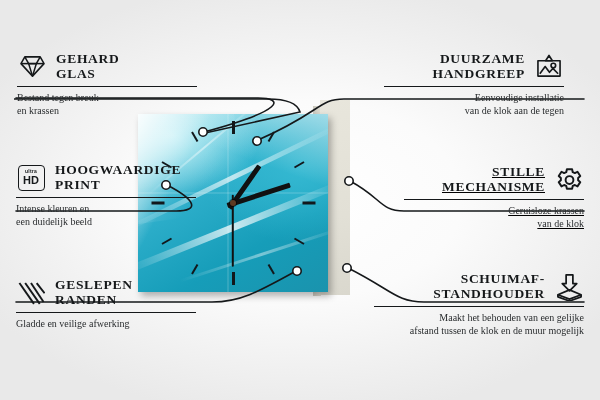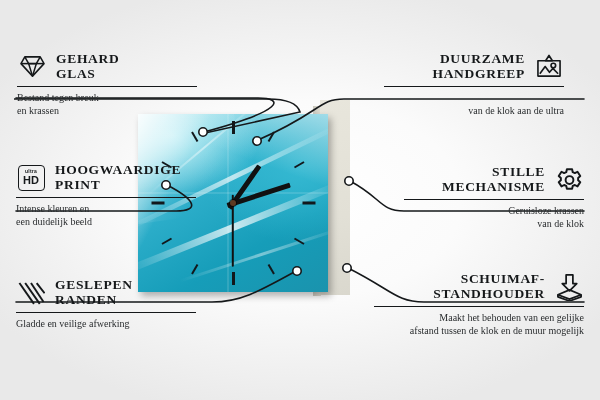--- a/index.html
+++ b/index.html
@@ -218,26 +218,26 @@
             </g>
           </svg>
       </span>
       <span class="co-title">
         <span>DUURZAME</span><br>
         <span>HANDGREEP</span>
       </span>
     </div>
     <hr class="co-rule">
     <div class="co-desc">
-      <br>
-      <span>van de klok aan de ultra</span>
-    </div>
-  </div>
-
-  <div class="callout right" style="left:404px;top:165px;">
+      <span>Eenvoudige installatie</span><br>
+      <span>van de klok aan de tegen</span>
+    </div>
+  </div>
+
+  <div class="callout right" style="left:404px;top:165px;text-decoration:underline;">
     <div class="co-head">
       <span class="ico">
         <svg width="27" height="26" viewBox="0 0 28 28">
             <g fill="none" stroke="#15181a" stroke-width="2.1" stroke-linejoin="round">
           <path d="M11.2,2.5 h5.6 l.7,3.1 2.3,1.0 2.8,-1.5 3.0,4.6 -2.3,2.1 0,2.4 2.3,2.1 -3.0,4.6 -2.8,-1.5 -2.3,1.0 -.7,3.1 h-5.6 l-.7,-3.1 -2.3,-1.0 -2.8,1.5 -3.0,-4.6 2.3,-2.1 0,-2.4 -2.3,-2.1 3.0,-4.6 2.8,1.5 2.3,-1.0 Z"></path>
           <circle cx="14" cy="14" r="4.2"></circle>
             </g>
           </svg>
       </span>
       <span class="co-title">

